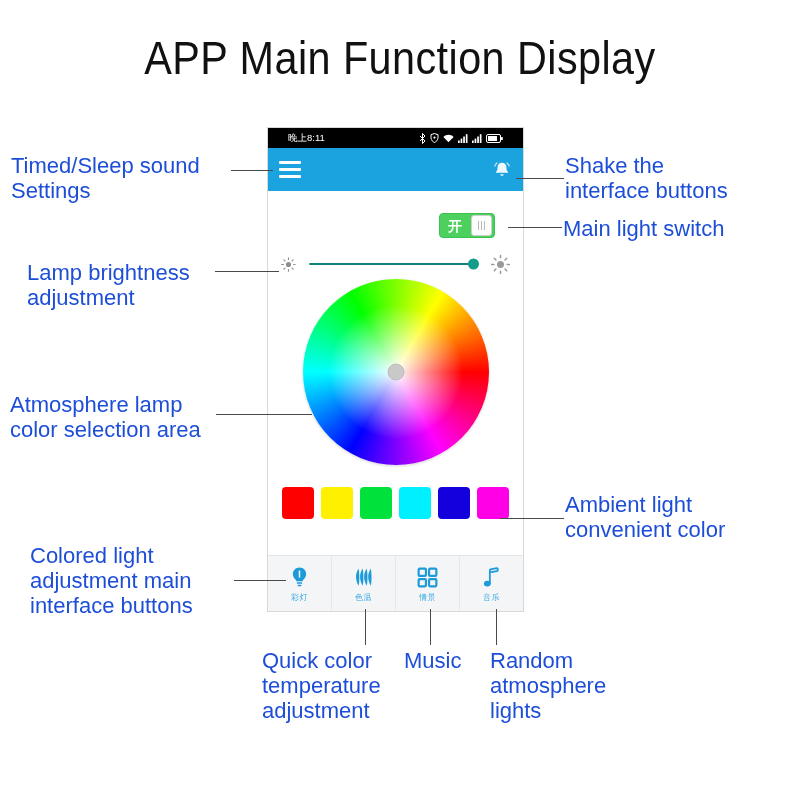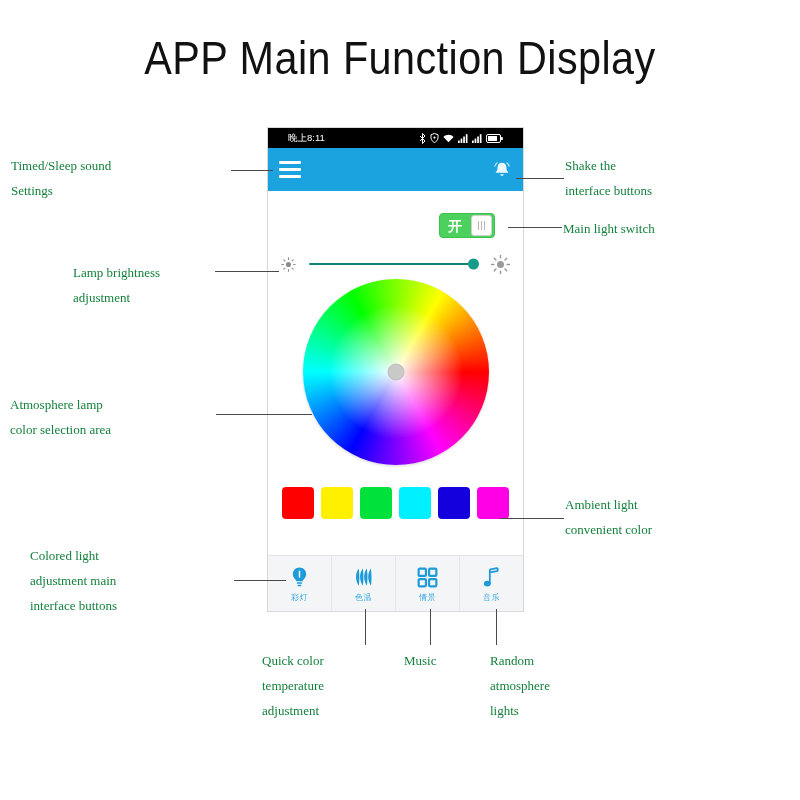--- a/index.html
+++ b/index.html
@@ -12,21 +12,21 @@
 
   
   #page-title{
     position:absolute;left:0;top:30px;width:800px;text-align:center;
     font-family:"Liberation Sans Narrow","Liberation Sans",sans-serif;
     font-size:47px;font-weight:400;color:#111;letter-spacing:.5px;
     transform:scaleX(.88);transform-origin:center top;white-space:nowrap;
   }
 
   
-  .anno{position:absolute;font-size:13px;line-height:25px;color:#15803d;font-family:Liberation Serif, serif;}
+  .anno{position:absolute;font-size:22px;line-height:25px;color:#1d4ed8;}
   .anno.right{text-align:left;}
   .anno.left{text-align:left;}
   .anno.center{text-align:left;}
   .lead{position:absolute;background:#4a4a4a;}
   .lead.h{height:1px;}
   .lead.v{width:1px;}
 
   
   #phone{
     position:absolute;left:268px;top:128px;width:255px;height:483px;
@@ -263,21 +263,21 @@
       </div>
     </div>
   </div>
 
   <div class="anno left" style="left:11px;top:153px;width:225px;">
     <div>Timed/Sleep sound</div>
     <div>Settings</div>
   </div>
   <div class="lead h" style="left:231px;top:170px;width:42px;"></div>
 
-  <div class="anno left" style="left:27px;top:260px;width:210px;margin-left:46px;">
+  <div class="anno left" style="left:27px;top:260px;width:210px;">
     <div>Lamp brightness</div>
     <div>adjustment</div>
   </div>
   <div class="lead h" style="left:215px;top:271px;width:64px;"></div>
 
   <div class="anno left" style="left:10px;top:392px;width:240px;">
     <div>Atmosphere lamp</div>
     <div>color selection area</div>
   </div>
   <div class="lead h" style="left:216px;top:414px;width:96px;"></div>

